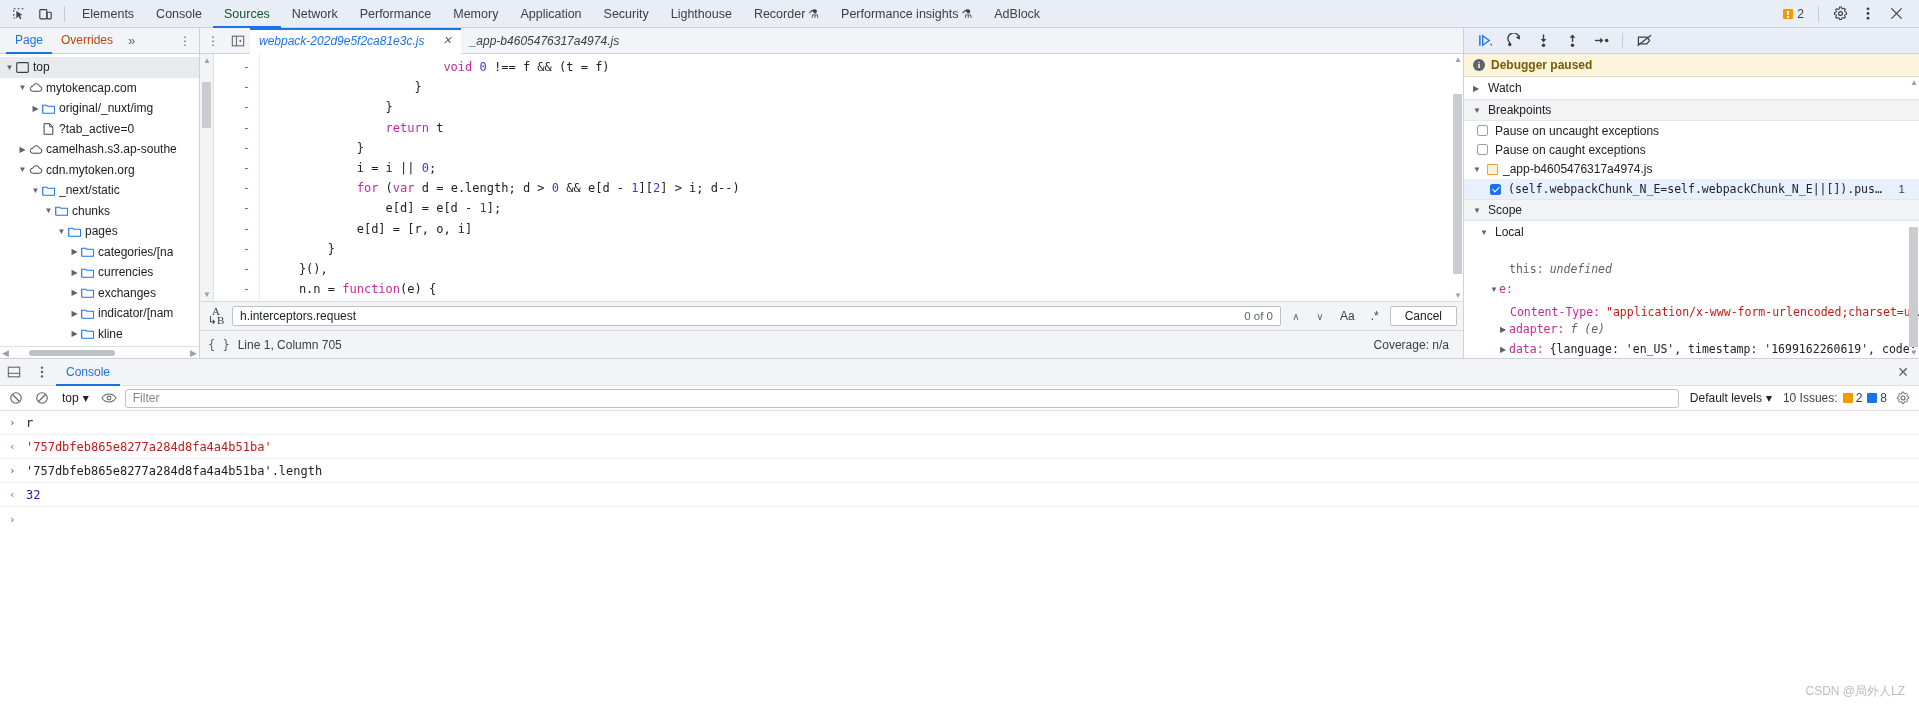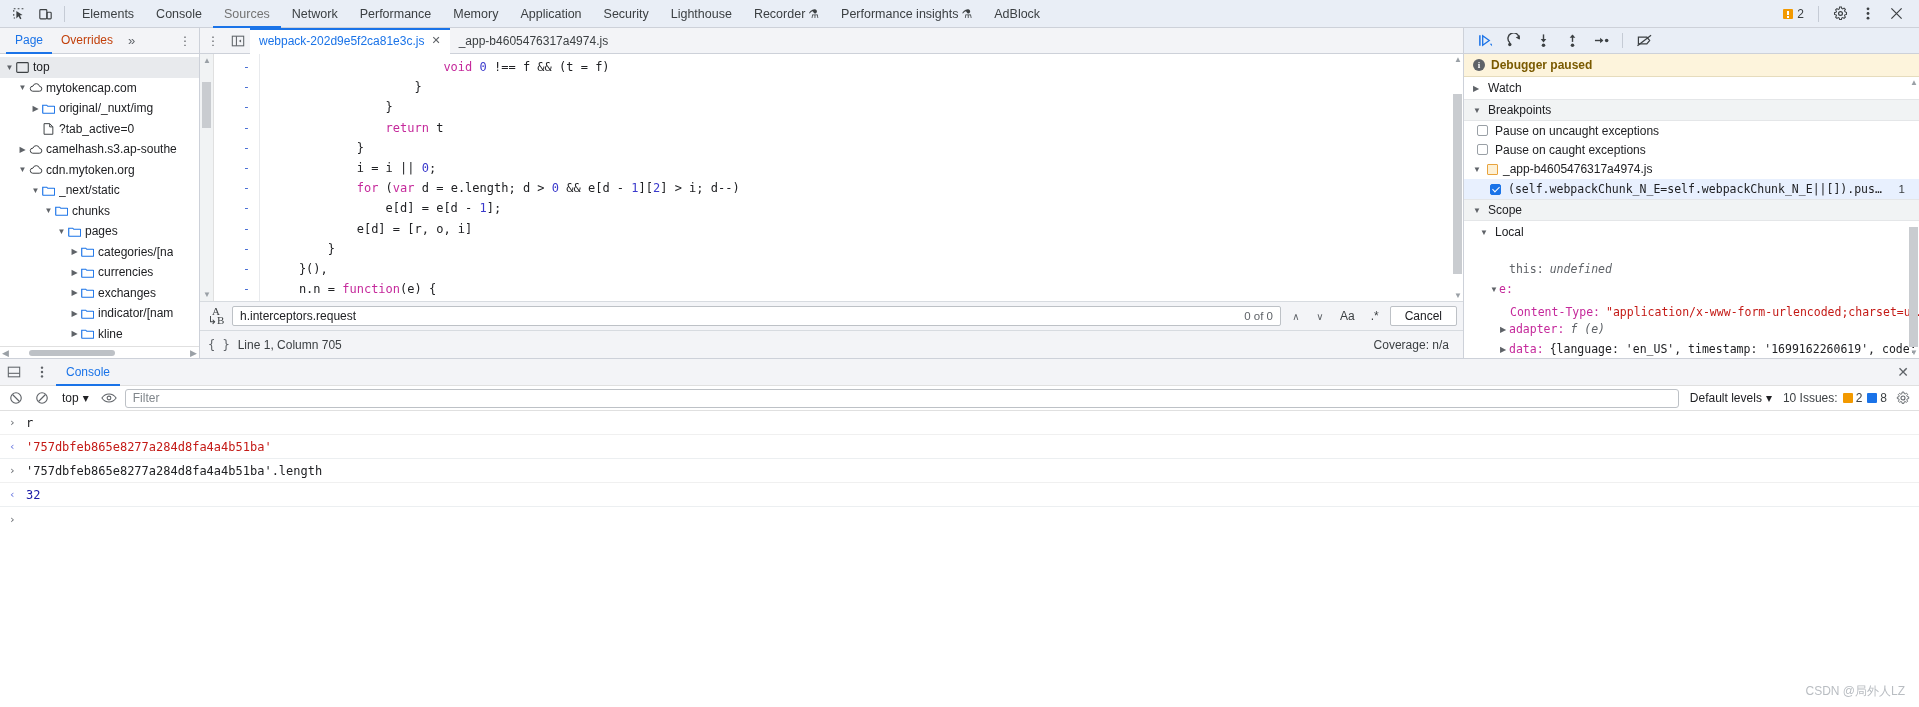--- a/index.html
+++ b/index.html
@@ -17,21 +17,21 @@
   #devtools-toolbar {
     height:28px; background:#e9eef6; display:flex; align-items:center;
     border-bottom:1px solid #cdd1d9; padding:0 6px;
   }
   .tb-icon { width:26px; height:26px; display:flex; align-items:center; justify-content:center; cursor:pointer; }
   .tb-sep { width:1px; height:16px; background:#c5cbd5; margin:0 6px; }
   .panel-tab {
     padding:0 11px; height:28px; line-height:28px; font-size:12.5px;
     color:#3c4043; cursor:pointer; white-space:nowrap;
   }
-  .panel-tab.active { color:#737373; box-shadow: inset 0 -2px 0 #1a73e8; }
+  .panel-tab.active { color:#14532d; box-shadow: inset 0 -2px 0 #1a73e8; }
   .flask { font-size:12px; margin-left:3px; }
   .tb-right { margin-left:auto; display:flex; align-items:center; gap:2px; padding-right:4px;}
   .warn-badge { display:flex; align-items:center; gap:4px; font-size:12px; color:#3c4043; padding:0 6px;}
   .warn-sq { width:10px; height:10px; background:#f29900; border-radius:1px; position:relative;}
   .warn-sq::after{content:"";position:absolute;left:4px;top:2px;width:2px;height:4px;background:#fff;}
   .warn-sq::before{content:"";position:absolute;left:4px;top:7px;width:2px;height:2px;background:#fff;}
 
   
   #main { display:flex; height:330px; }
 
@@ -52,21 +52,21 @@
   #nav-hscroll { height:12px; border-top:1px solid #e0e0e0; display:flex; align-items:center;}
   .hsb-track { flex:1; height:8px; margin:0 10px; position:relative;}
   .hsb-thumb { position:absolute; left:8px; top:1px; height:6px; width:86px; background:#bdc1c6; border-radius:3px;}
   .hsb-arr { color:#9aa0a6; font-size:9px; padding:0 2px;}
 
   
   #editor-col { flex:1; display:flex; flex-direction:column; min-width:0; border-right:1px solid #cdd1d9;}
   #tabbar { height:26px; background:#f3f4f7; display:flex; align-items:center; border-bottom:1px solid #cdd1d9;}
   .tabbar-kebab { width:26px; text-align:center; color:#5f6368; cursor:pointer;}
   .tabbar-ic { width:24px; display:flex; align-items:center; justify-content:center; color:#5f6368;}
-  .ftab { display:flex; align-items:center; gap:7px; padding:0 9px; height:26px; font-size:12px; color:#3c4043; cursor:pointer; white-space:nowrap;}
+  .ftab { display:flex; align-items:center; gap:18px; padding:0 9px; height:26px; font-size:12px; color:#3c4043; cursor:pointer; white-space:nowrap;font-style:italic;}
   .ftab.active { color:#1a73e8; background:#fff; box-shadow: inset 0 2px 0 #1a73e8; }
   .ftab .x { color:#5f6368; font-size:11px; }
   .tabbar-right { margin-left:auto; display:flex; align-items:center; padding-right:6px;}
 
   #code-wrap { flex:1; display:flex; position:relative; overflow:hidden; background:#fff; }
   #code-gutterbar { width:14px; background:#f1f3f4; border-right:1px solid #e0e0e0; position:relative;}
   #code-gutterbar .up { position:absolute; top:2px; left:3px; font-size:8px; color:#9aa0a6;}
   #code-gutterbar .thumb { position:absolute; top:28px; left:2px; width:9px; height:46px; background:#c9ccd0;}
   #code-gutterbar .dn { position:absolute; bottom:2px; left:3px; font-size:8px; color:#9aa0a6;}
   #linenums { width:46px; text-align:right; padding-right:9px; padding-top:3px;

